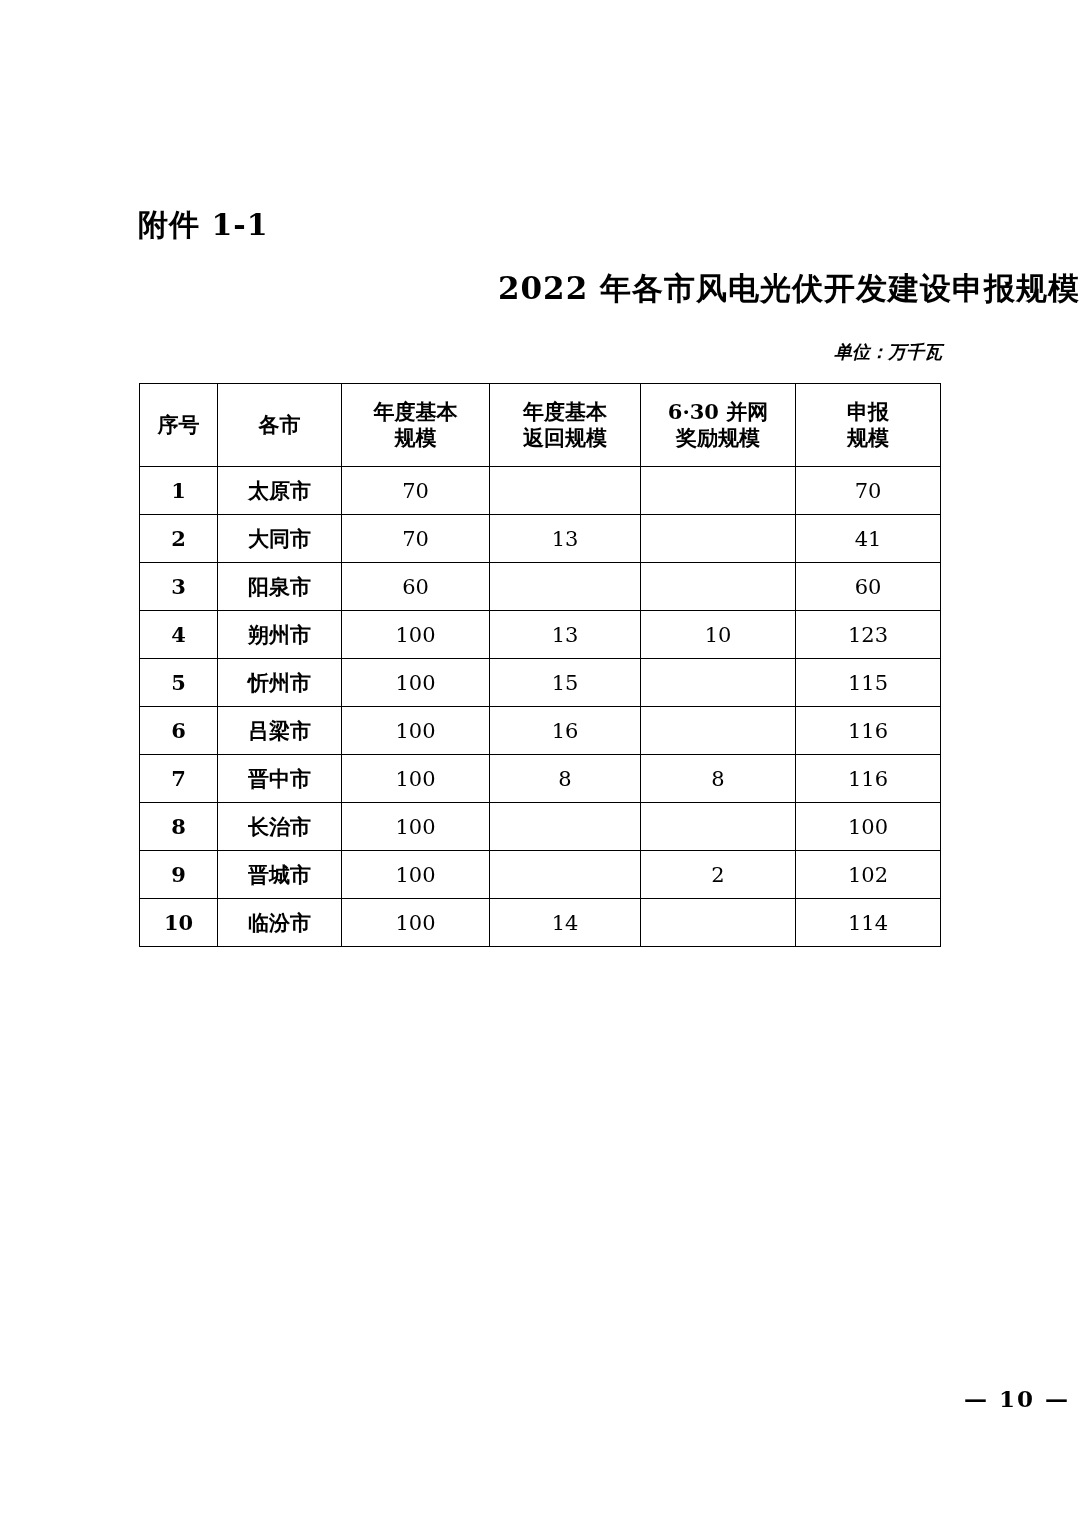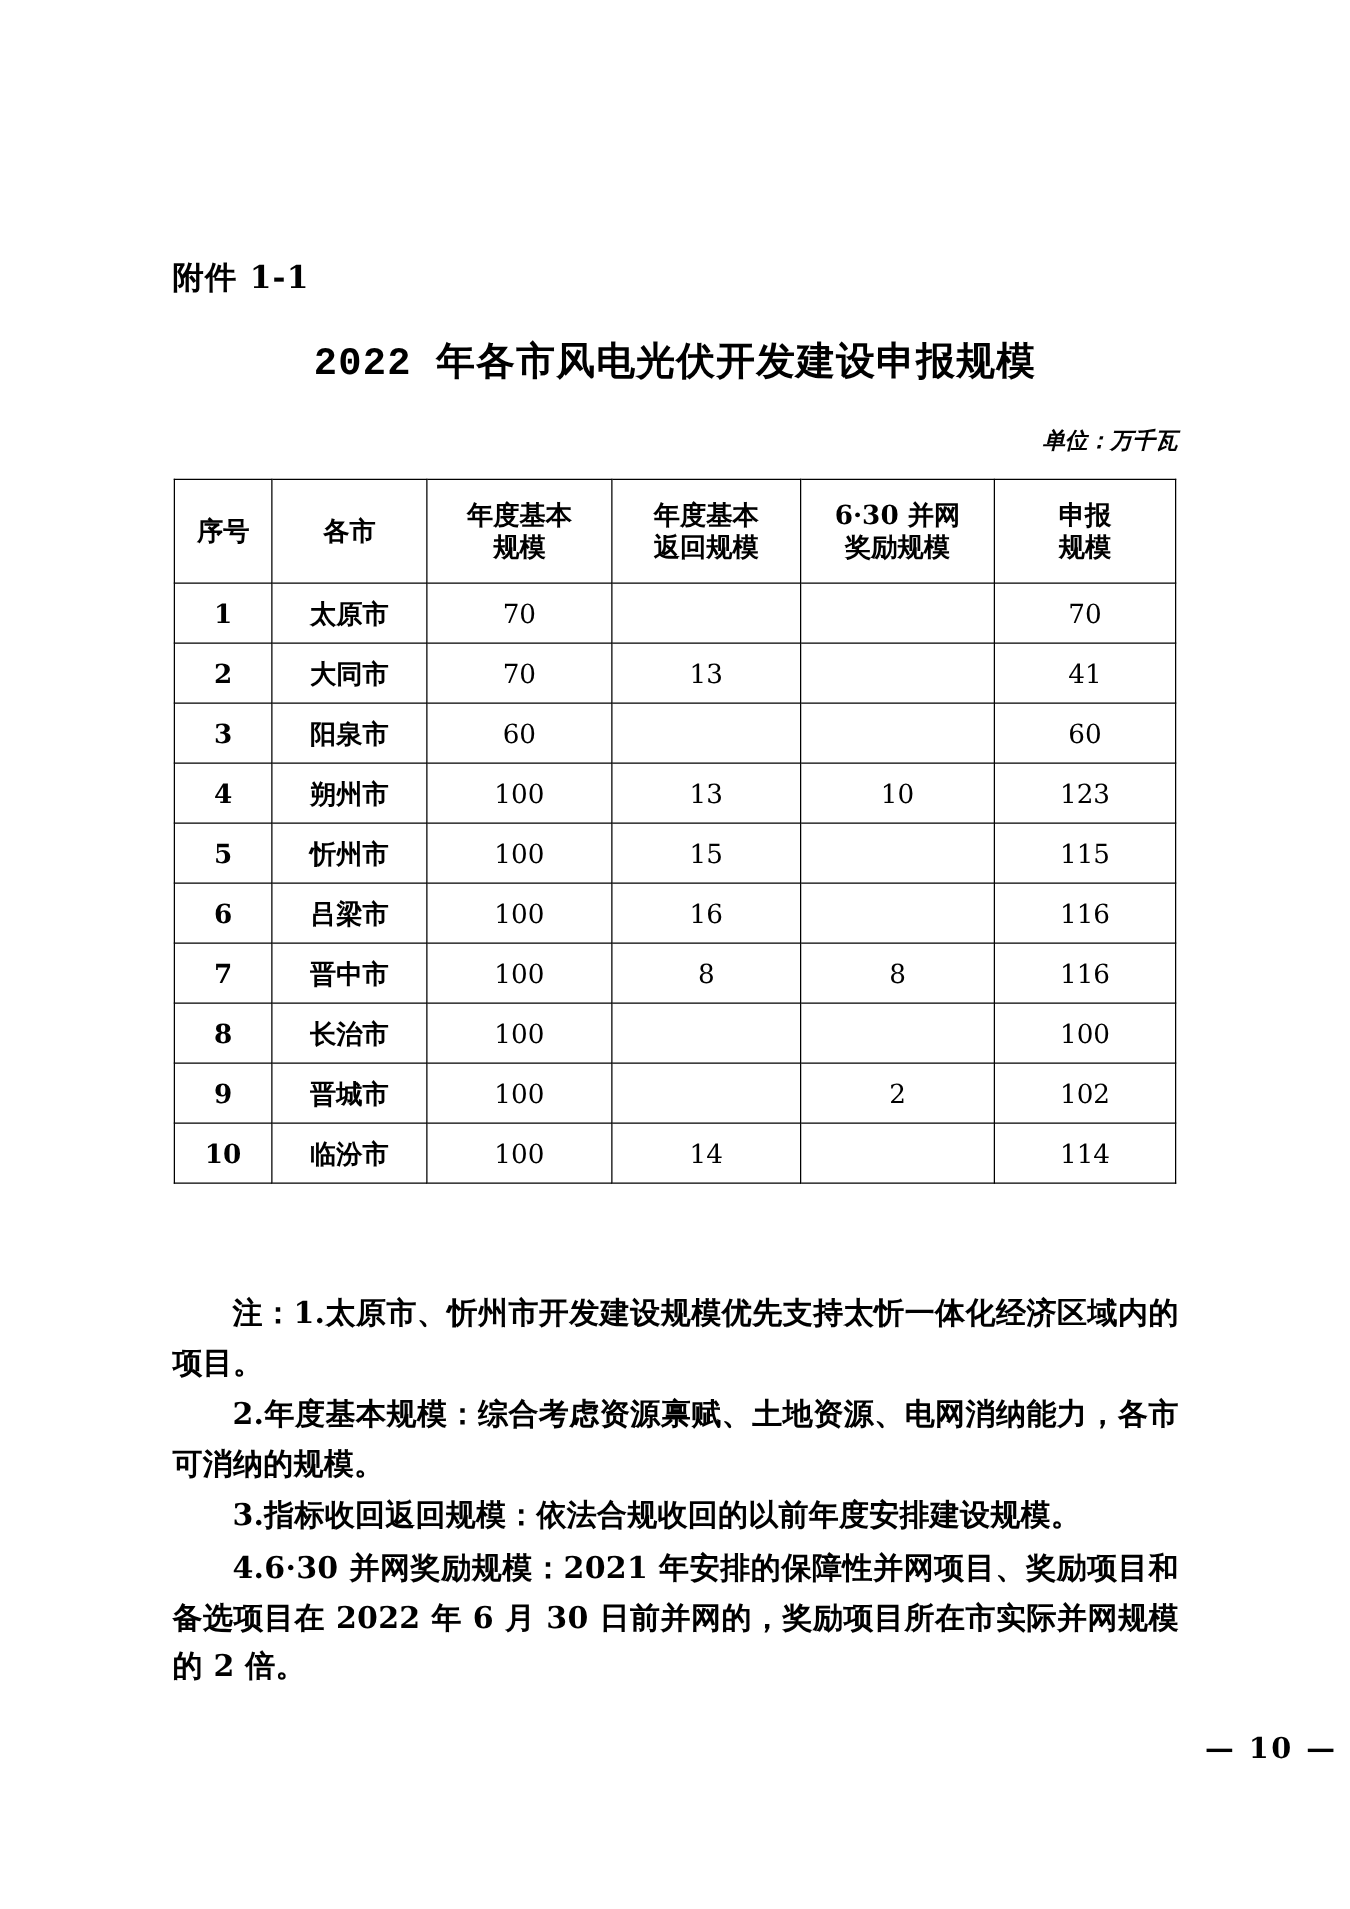--- a/index.html
+++ b/index.html
@@ -18,34 +18,33 @@
   .page {
     position: absolute;
     left: 0; top: 0;
     width: 1080px;
     height: 1527px;
   }
   .attach-label {
     position: absolute;
     left: 138px;
     top: 205px;
-    font-size: 25px;
+    font-size: 30px;
     font-weight: bold;
     letter-spacing: 1px;
   }
   .doc-title {
     position: absolute;
     left: 0;
     top: 268px;
     width: 1080px;
-    text-align: center;
+    text-align: right;
     font-size: 31px;
     font-weight: bold;
     letter-spacing: 1px;
-    font-family: Liberation Mono, monospace;
   }
   .unit-label {
     position: absolute;
     right: 138px;
     top: 340px;
     font-size: 18px;
     font-weight: bold;
     font-style: italic;
   }
   table.data {
@@ -242,24 +241,18 @@
         <td class="idx">10</td>
         <td class="city">临汾市</td>
         <td>100</td>
         <td>14</td>
         <td></td>
         <td>114</td>
       </tr>
     </tbody>
   </table>
 
-  <div class="notes">
-    <p>注：1.太原市、忻州市开发建设规模优先支持太忻一体化经济区域内的项目。</p>
-    <p>2.年度基本规模：综合考虑资源禀赋、土地资源、电网消纳能力，各市可消纳的规模。</p>
-    <p>3.指标收回返回规模：依法合规收回的以前年度安排建设规模。</p>
-    <p>4.6·30 并网奖励规模：2021 年安排的保障性并网项目、奖励项目和备选项目在 2022 年 6 月 30 日前并网的，奖励项目所在市实际并网规模的 2 倍。</p>
-  </div>
 
   <div class="page-number">
     <span class="pn-inner">— 10 —</span>
   </div>
 
 </div>
 
 </body></html>

